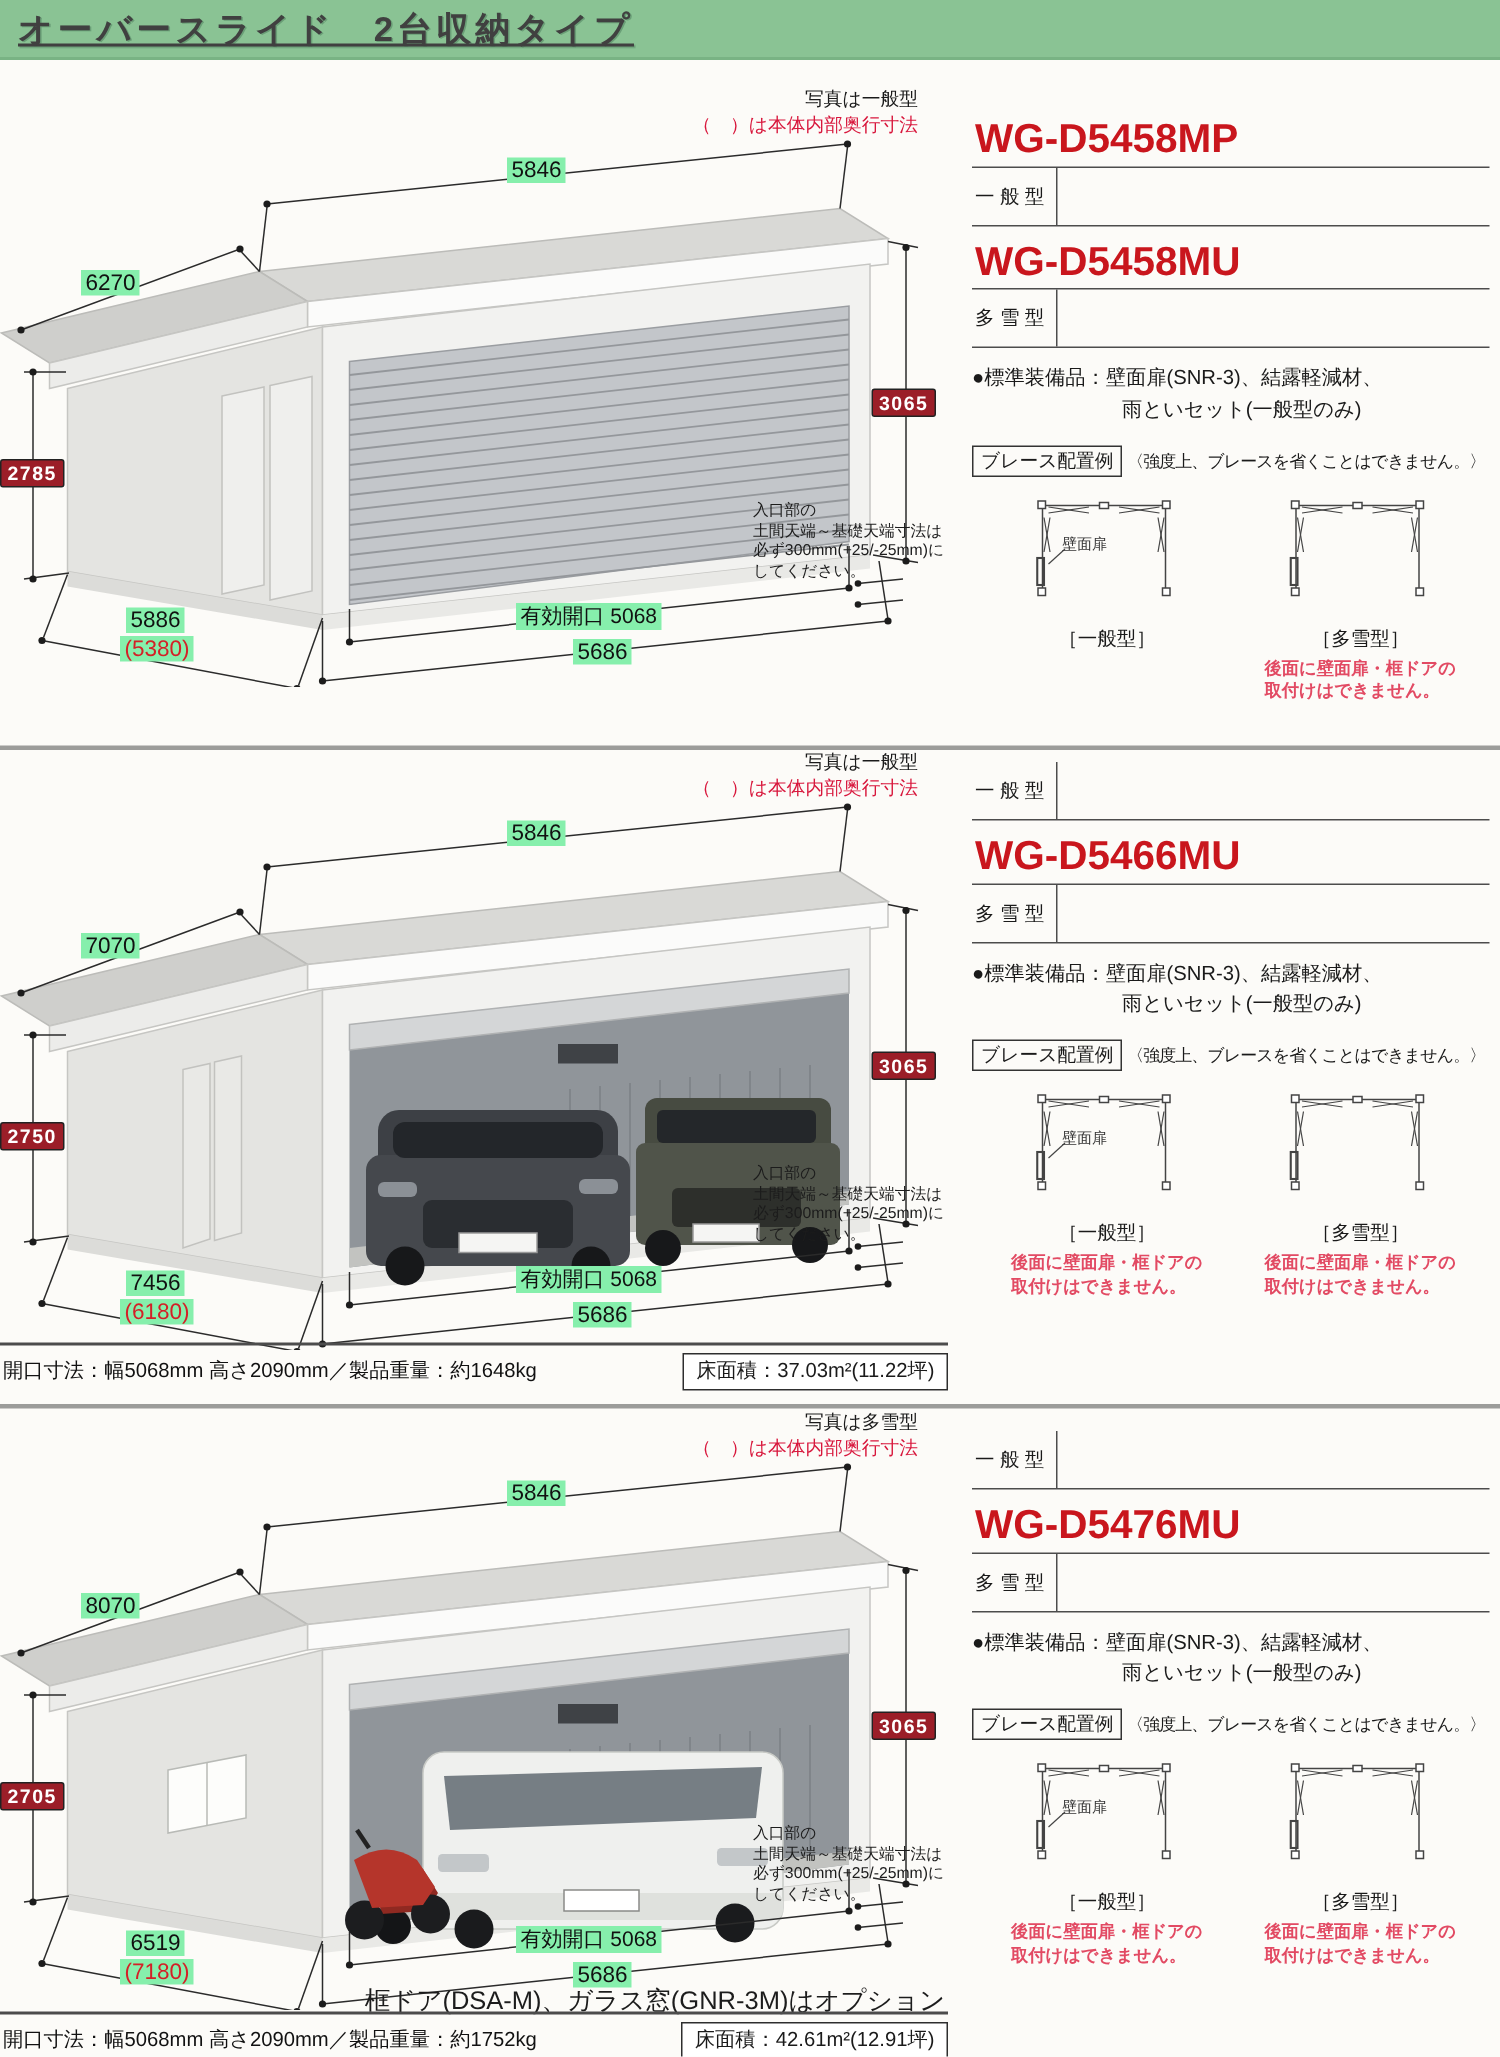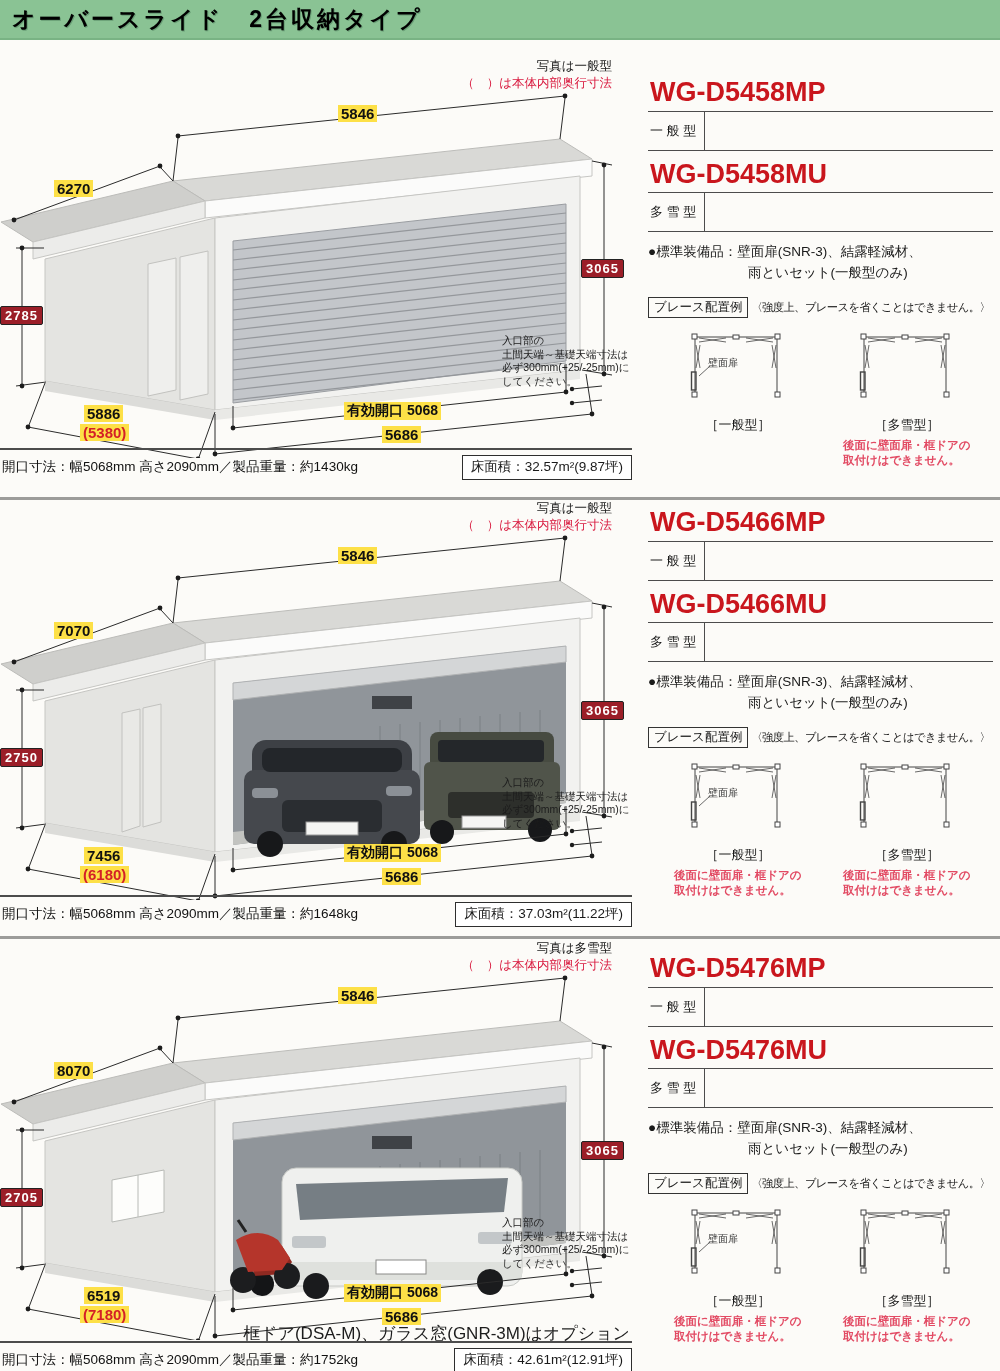--- a/index.html
+++ b/index.html
@@ -1,27 +1,27 @@
 <!DOCTYPE html>
 <html><head>
 <meta charset="utf-8">
 <style>
   html,body{margin:0;padding:0;}
   body{width:1000px;height:1371px;position:relative;background:#fcfbf8;
        font-family:"Liberation Sans",sans-serif;color:#1a1a1a;overflow:hidden;}
   .header{position:absolute;left:0;top:0;width:1000px;height:38px;background:#8ac394;border-bottom:2px solid #79b384;}
-  .header h1{margin:0;padding:4px 0 0 12px;font-size:23px;line-height:31px;color:#000000;font-weight:bold;
-             letter-spacing:3px;text-shadow:1px 1px 0 rgba(80,130,95,.55);}
+  .header h1{margin:0;padding:4px 0 0 12px;font-size:23px;line-height:31px;color:#404040;font-weight:bold;
+             letter-spacing:3px;text-shadow:1px 1px 0 rgba(80,130,95,.55);text-decoration:underline;}
   .divider{position:absolute;left:0;width:1000px;height:3px;background:#9c9c9a;}
   .section{position:absolute;left:0;width:1000px;}
   .illus{position:absolute;left:0;width:640px;height:400px;}
   .illus svg.garage{position:absolute;left:0;top:0;}
   .photo-note{position:absolute;left:330px;top:0;width:282px;text-align:right;font-size:12.5px;line-height:1.35;}
   .photo-note .l2{color:#d8173c;}
-  .dim-label{position:absolute;font-size:15px;font-weight:bold;color:#111;background:#fde047;padding:0 3px;white-space:nowrap;}
+  .dim-label{position:absolute;font-size:15px;font-weight:normal;color:#111;background:#86efac;padding:0 3px;white-space:nowrap;}
   .dim-box{position:absolute;background:#9b1e28;color:#fff;font-size:13px;font-weight:bold;padding:1px 4px;
            border:1px solid #222;border-radius:2px;letter-spacing:1px;}
   .red{color:#d42027;}
   .entrance-note{position:absolute;left:502px;top:276px;width:142px;font-size:10.5px;line-height:1.3;color:#1c1c1c;white-space:pre-line;}
   .option-note{position:absolute;left:230px;top:382px;width:400px;text-align:right;font-size:17px;color:#1c1c1c;}
   .spec-row{position:absolute;left:0;width:632px;height:34px;border-top:2px solid #4c4c4c;}
   .spec-text{position:absolute;left:2px;top:8px;font-size:13.5px;color:#111;}
   .floor-box{position:absolute;right:0;top:5px;border:1.5px solid #2e2e2e;padding:2px 8px 3px;font-size:13.5px;background:#fff;}
   .panel{position:absolute;left:648px;width:345px;}
   .model{font-size:27px;font-weight:bold;color:#c9161d;padding:0 0 3px 2px;border-bottom:1.5px solid #4c4c4c;line-height:1.1;}
@@ -188,24 +188,20 @@
     <div class="dim-label" style="left:84px;top:347px">5886</div>
     <div class="dim-label red" style="left:80px;top:366px">(5380)</div>
     <div class="dim-label" style="left:344px;top:344px;font-size:14px">有効開口 5068</div>
     <div class="dim-label" style="left:382px;top:368px">5686</div>
     <div class="entrance-note">入口部の
 土間天端～基礎天端寸法は
 必ず300mm(+25/-25mm)に
 してください。</div>
     <div class="option-note"></div>
   </div>
-  <div class="spec-row" style="top:408px">
-    <div class="spec-text">開口寸法：幅5068mm 高さ2090mm／製品重量：約1430kg</div>
-    <div class="floor-box">床面積：32.57m²(9.87坪)</div>
-  </div>
   <div class="panel" style="top:38px">
     <div>
       <div class="model">WG-D5458MP</div>
       <div class="type-row">
           <div class="type-label">一 般 型</div>
           <div class="type-div"></div>
         </div>
     </div>
     <div class="mb2">
       <div class="model">WG-D5458MU</div>
@@ -296,21 +292,20 @@
 必ず300mm(+25/-25mm)に
 してください。</div>
     <div class="option-note"></div>
   </div>
   <div class="spec-row" style="top:395px">
     <div class="spec-text">開口寸法：幅5068mm 高さ2090mm／製品重量：約1648kg</div>
     <div class="floor-box">床面積：37.03m²(11.22坪)</div>
   </div>
   <div class="panel" style="top:8px">
     <div>
-      <div class="model">WG-D5466MP</div>
       <div class="type-row">
           <div class="type-label">一 般 型</div>
           <div class="type-div"></div>
         </div>
     </div>
     <div class="mb2">
       <div class="model">WG-D5466MU</div>
       <div class="type-row">
           <div class="type-label">多 雪 型</div>
           <div class="type-div"></div>
@@ -397,21 +392,20 @@
 必ず300mm(+25/-25mm)に
 してください。</div>
     <div class="option-note">框ドア(DSA-M)、ガラス窓(GNR-3M)はオプション</div>
   </div>
   <div class="spec-row" style="top:401px">
     <div class="spec-text">開口寸法：幅5068mm 高さ2090mm／製品重量：約1752kg</div>
     <div class="floor-box">床面積：42.61m²(12.91坪)</div>
   </div>
   <div class="panel" style="top:14px">
     <div>
-      <div class="model">WG-D5476MP</div>
       <div class="type-row">
           <div class="type-label">一 般 型</div>
           <div class="type-div"></div>
         </div>
     </div>
     <div class="mb2">
       <div class="model">WG-D5476MU</div>
       <div class="type-row">
           <div class="type-label">多 雪 型</div>
           <div class="type-div"></div>

